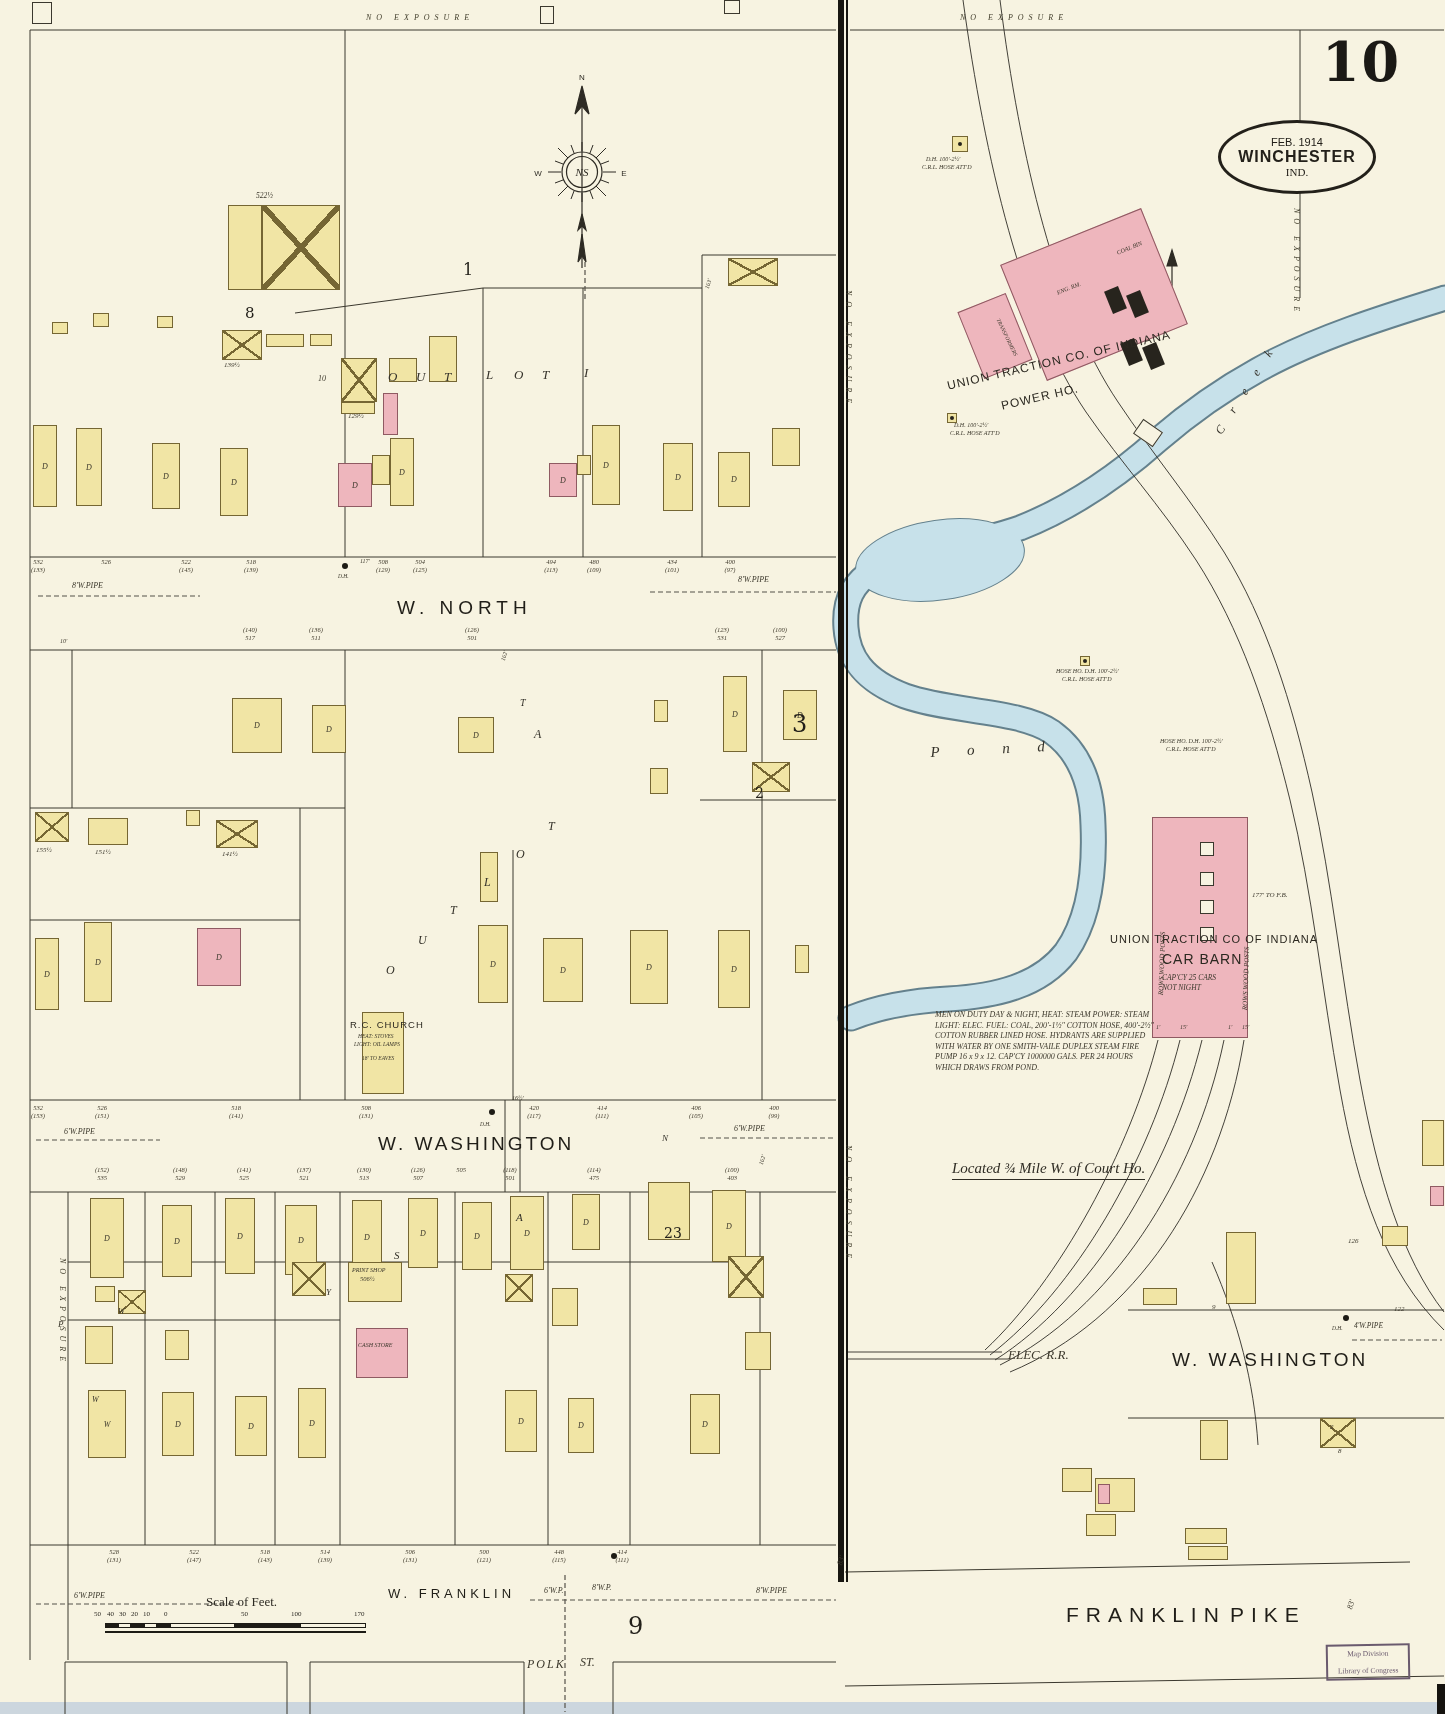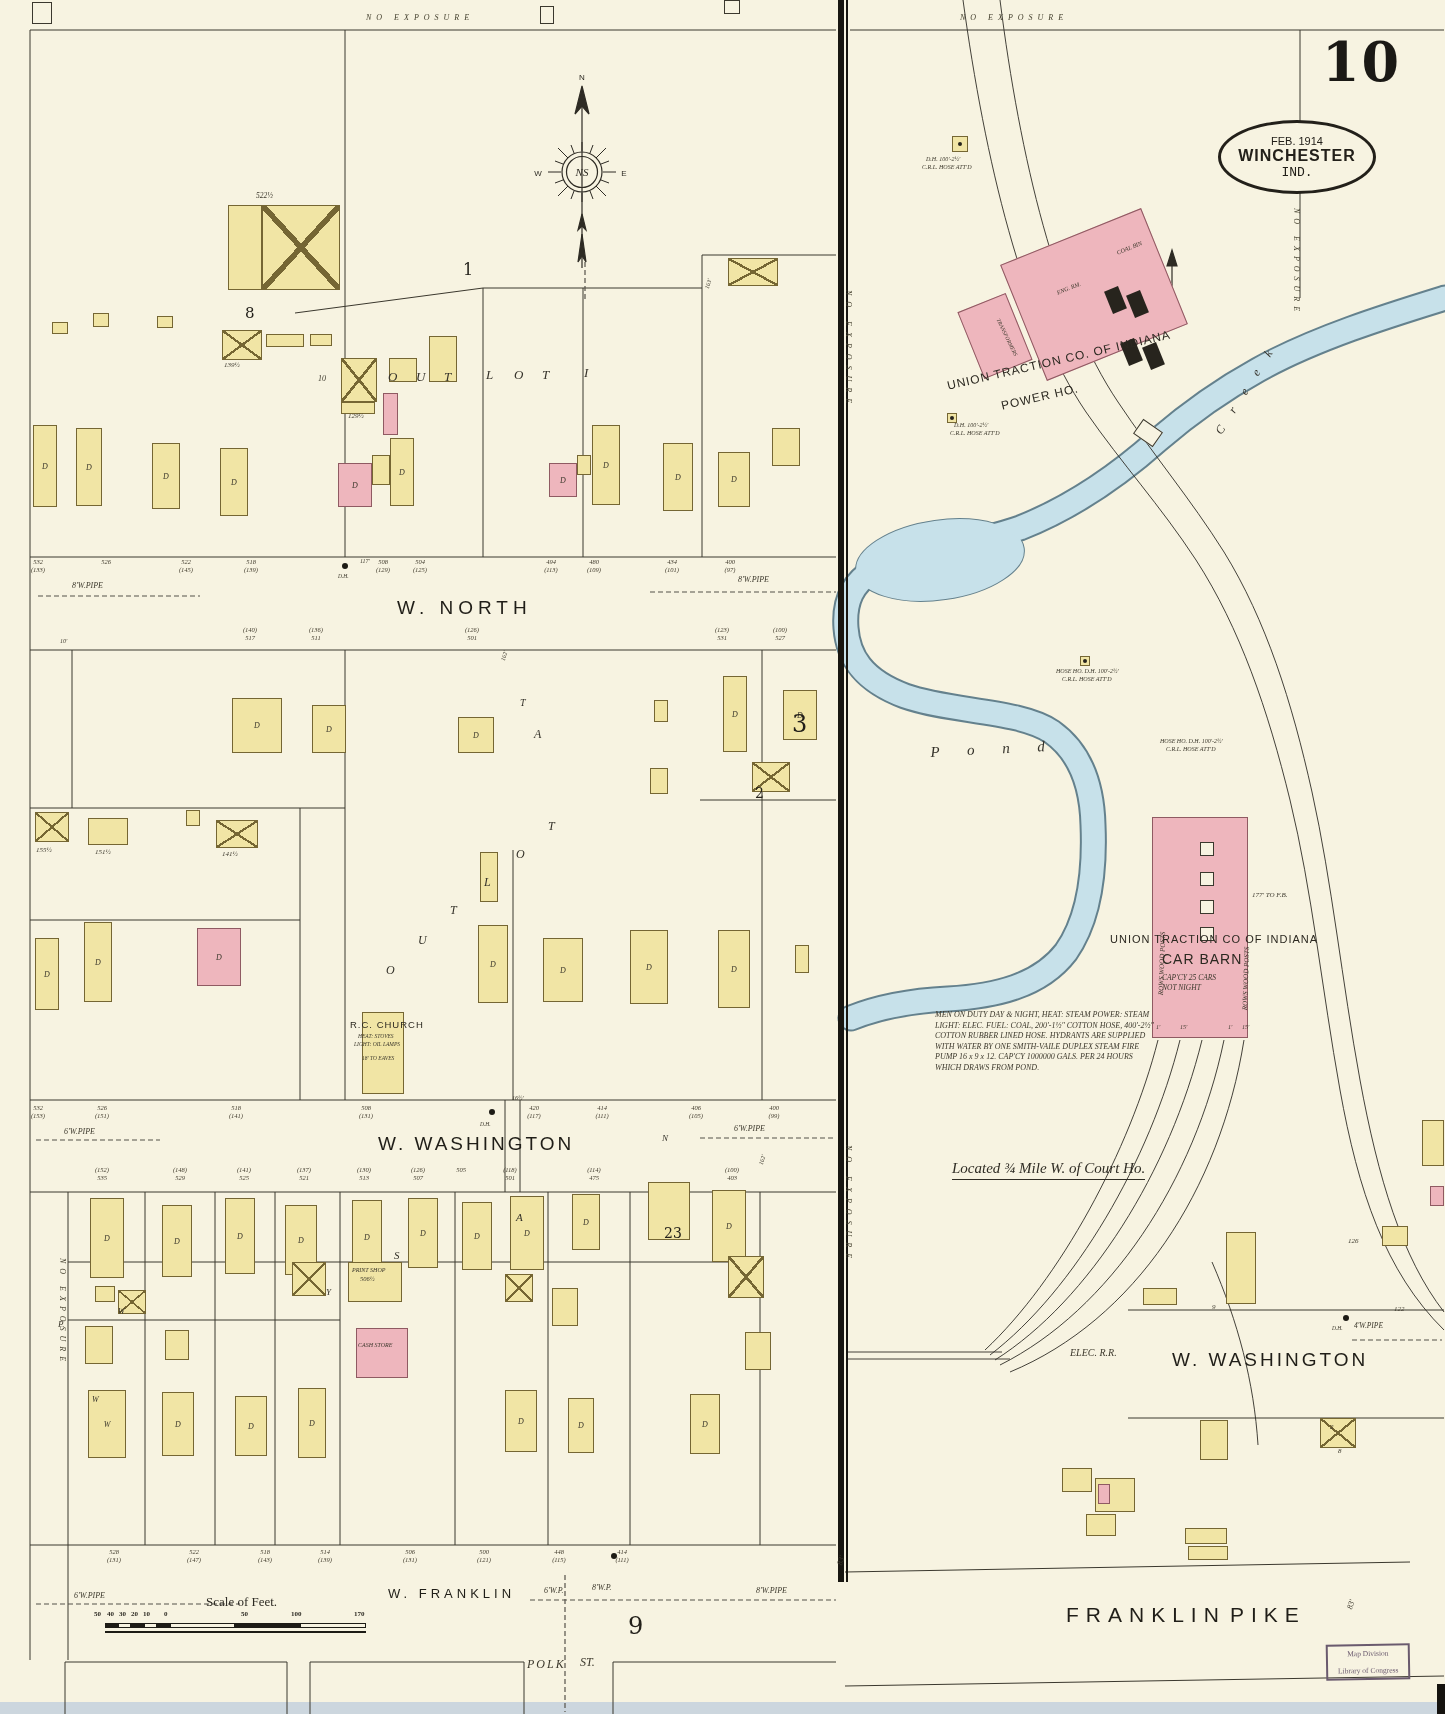--- a/index.html
+++ b/index.html
@@ -30,32 +30,32 @@
       font-style:italic;font-size:6.5px;line-height:7.5px;color:#403a2c;z-index:6;}
   .dot{position:absolute;width:6px;height:6px;margin:-3px;border-radius:50%;background:#1d1b15;z-index:6;}
   #divider1{position:absolute;left:838px;top:0;width:6px;height:1582px;background:#181611;z-index:4;}
   #divider2{position:absolute;left:846px;top:0;width:2px;height:1582px;background:#181611;z-index:4;}
   #pagenum{position:absolute;left:1322px;top:30px;font-family:"DejaVu Serif",serif;font-weight:bold;
       font-size:54px;color:#1b1915;z-index:6;letter-spacing:2px;}
   #oval{position:absolute;left:1218px;top:120px;width:152px;height:68px;border:3px solid #23201a;border-radius:50%;
       z-index:6;display:flex;flex-direction:column;align-items:center;justify-content:center;background:#f7f3e1;}
   #oval .l1{font-family:"Liberation Sans",sans-serif;font-size:11px;color:#23201a;}
   #oval .l2{font-family:"Liberation Sans",sans-serif;font-size:16px;font-weight:600;letter-spacing:1px;color:#23201a;}
-  #oval .l3{font-family:Liberation Mono, monospace;font-size:13px;color:#23201a;}
+  #oval .l3{font-family:Liberation Serif, serif;font-size:11px;color:#23201a;}
   #phnote{position:absolute;left:935px;top:1010px;width:225px;font-family:"Liberation Serif",serif;
       font-style:italic;font-size:8px;line-height:10.5px;color:#3c382c;z-index:6;}
   #located{position:absolute;left:952px;top:1160px;font-family:"Liberation Serif",serif;font-size:15px;
       font-style:italic;color:#2f2c24;border-bottom:1.5px solid #2f2c24;padding-bottom:2px;z-index:6;}
   #stamp{position:absolute;left:1326px;top:1644px;width:84px;height:36px;border:2px solid #6a5a6e;
       transform:rotate(-1deg);z-index:6;display:flex;flex-direction:column;justify-content:space-between;
       padding:3px 2px;box-sizing:border-box;text-align:center;color:#6a5a6e;font-size:7.5px;font-family:"Liberation Serif",serif;}
   #scaletitle{position:absolute;left:206px;top:1594px;font-size:13px;font-family:"Liberation Serif",serif;color:#2c2922;z-index:6;}
   .scseg{position:absolute;height:5px;top:1623px;z-index:6;border:0.5px solid #1d1b15;box-sizing:border-box;}
   #scbase{position:absolute;left:105px;top:1631px;width:261px;height:2px;background:#1d1b15;z-index:6;}
-  .sctick{position:absolute;top:1610px;font-size:7px;font-family:"Liberation Serif",serif;color:#2c2922;z-index:6;font-weight:bold;}
+  .sctick{position:absolute;top:1610px;font-size:7px;font-family:"Liberation Serif",serif;color:#2c2922;z-index:6;}
   #sliver{position:absolute;left:1437px;top:1684px;width:8px;height:30px;background:#15130f;z-index:7;}
 </style>
 </head>
 <body>
 
 <div id="paper"></div>
 
 <svg id="base" width="1445" height="1714" viewBox="0 0 1445 1714">
   <g id="gen">
       <line x1="30" y1="30" x2="836" y2="30" stroke="#3b382e" stroke-width="1"></line>
@@ -401,21 +401,21 @@
 <div class="lbl exp" style="left: 66px; top: 1258px; font-size: 8px; letter-spacing: 5px; transform: rotate(90deg);">NO EXPOSURE</div>
 <div class="lbl exp" style="left: 1300px; top: 208px; font-size: 8px; letter-spacing: 5px; transform: rotate(90deg);">NO EXPOSURE</div>
 <div class="lbl street" style="left: 397px; top: 598px; font-size: 19px; letter-spacing: 5px;">W. NORTH</div>
 <div class="lbl street" style="left: 378px; top: 1134px; font-size: 19px; letter-spacing: 3px;">W. WASHINGTON</div>
 <div class="lbl street" style="left: 388px; top: 1587px; font-size: 13px; letter-spacing: 4px;">W. FRANKLIN</div>
 <div class="lbl street" style="left: 1172px; top: 1350px; font-size: 19px; letter-spacing: 3px;">W. WASHINGTON</div>
 <div class="lbl street" style="left: 1066px; top: 1604px; font-size: 21px; letter-spacing: 7px;">FRANKLIN</div>
 <div class="lbl street" style="left: 1230px; top: 1604px; font-size: 21px; letter-spacing: 7px;">PIKE</div>
 <div class="lbl hand" style="left: 527px; top: 1658px; font-size: 12px; letter-spacing: 2px;">POLK</div>
 <div class="lbl hand" style="left: 580px; top: 1656px; font-size: 12px;">ST.</div>
-<div class="lbl hand" style="left: 1070px; top: 1348px; font-size: 10px;">ELEC. R.R.</div>
+<div class="lbl hand" style="left: 1008px; top: 1348px; font-size: 13px;">ELEC. R.R.</div>
 <div class="lbl map" style="left: 946px; top: 380px; font-size: 12px; transform: rotate(-13deg);">UNION TRACTION CO. OF INDIANA</div>
 <div class="lbl map" style="left: 1000px; top: 400px; font-size: 12px; transform: rotate(-13deg);">POWER HO.</div>
 <div class="lbl map" style="left: 1110px; top: 934px; font-size: 11px;">UNION TRACTION CO OF INDIANA</div>
 <div class="lbl map" style="left: 1162px; top: 952px; font-size: 14px;">CAR BARN</div>
 <div class="lbl hand" style="left: 1162px; top: 974px; font-size: 7.5px;">CAP'CY 25 CARS</div>
 <div class="lbl hand" style="left: 1162px; top: 984px; font-size: 7.5px;">NOT NIGHT</div>
 <div class="lbl hand" style="left: 1158px; top: 995px; font-size: 7px; transform: rotate(-88deg);">ROWS WOOD POSTS</div>
 <div class="lbl hand" style="left: 1242px; top: 1010px; font-size: 7px; transform: rotate(-88deg);">ROWS WOOD POSTS</div>
 <div class="lbl hand" style="left: 1252px; top: 892px; font-size: 7px;">177' TO F.B.</div>
 <div class="lbl hand" style="left: 1116px; top: 250px; font-size: 6px; transform: rotate(-22deg);">COAL BIN</div>

